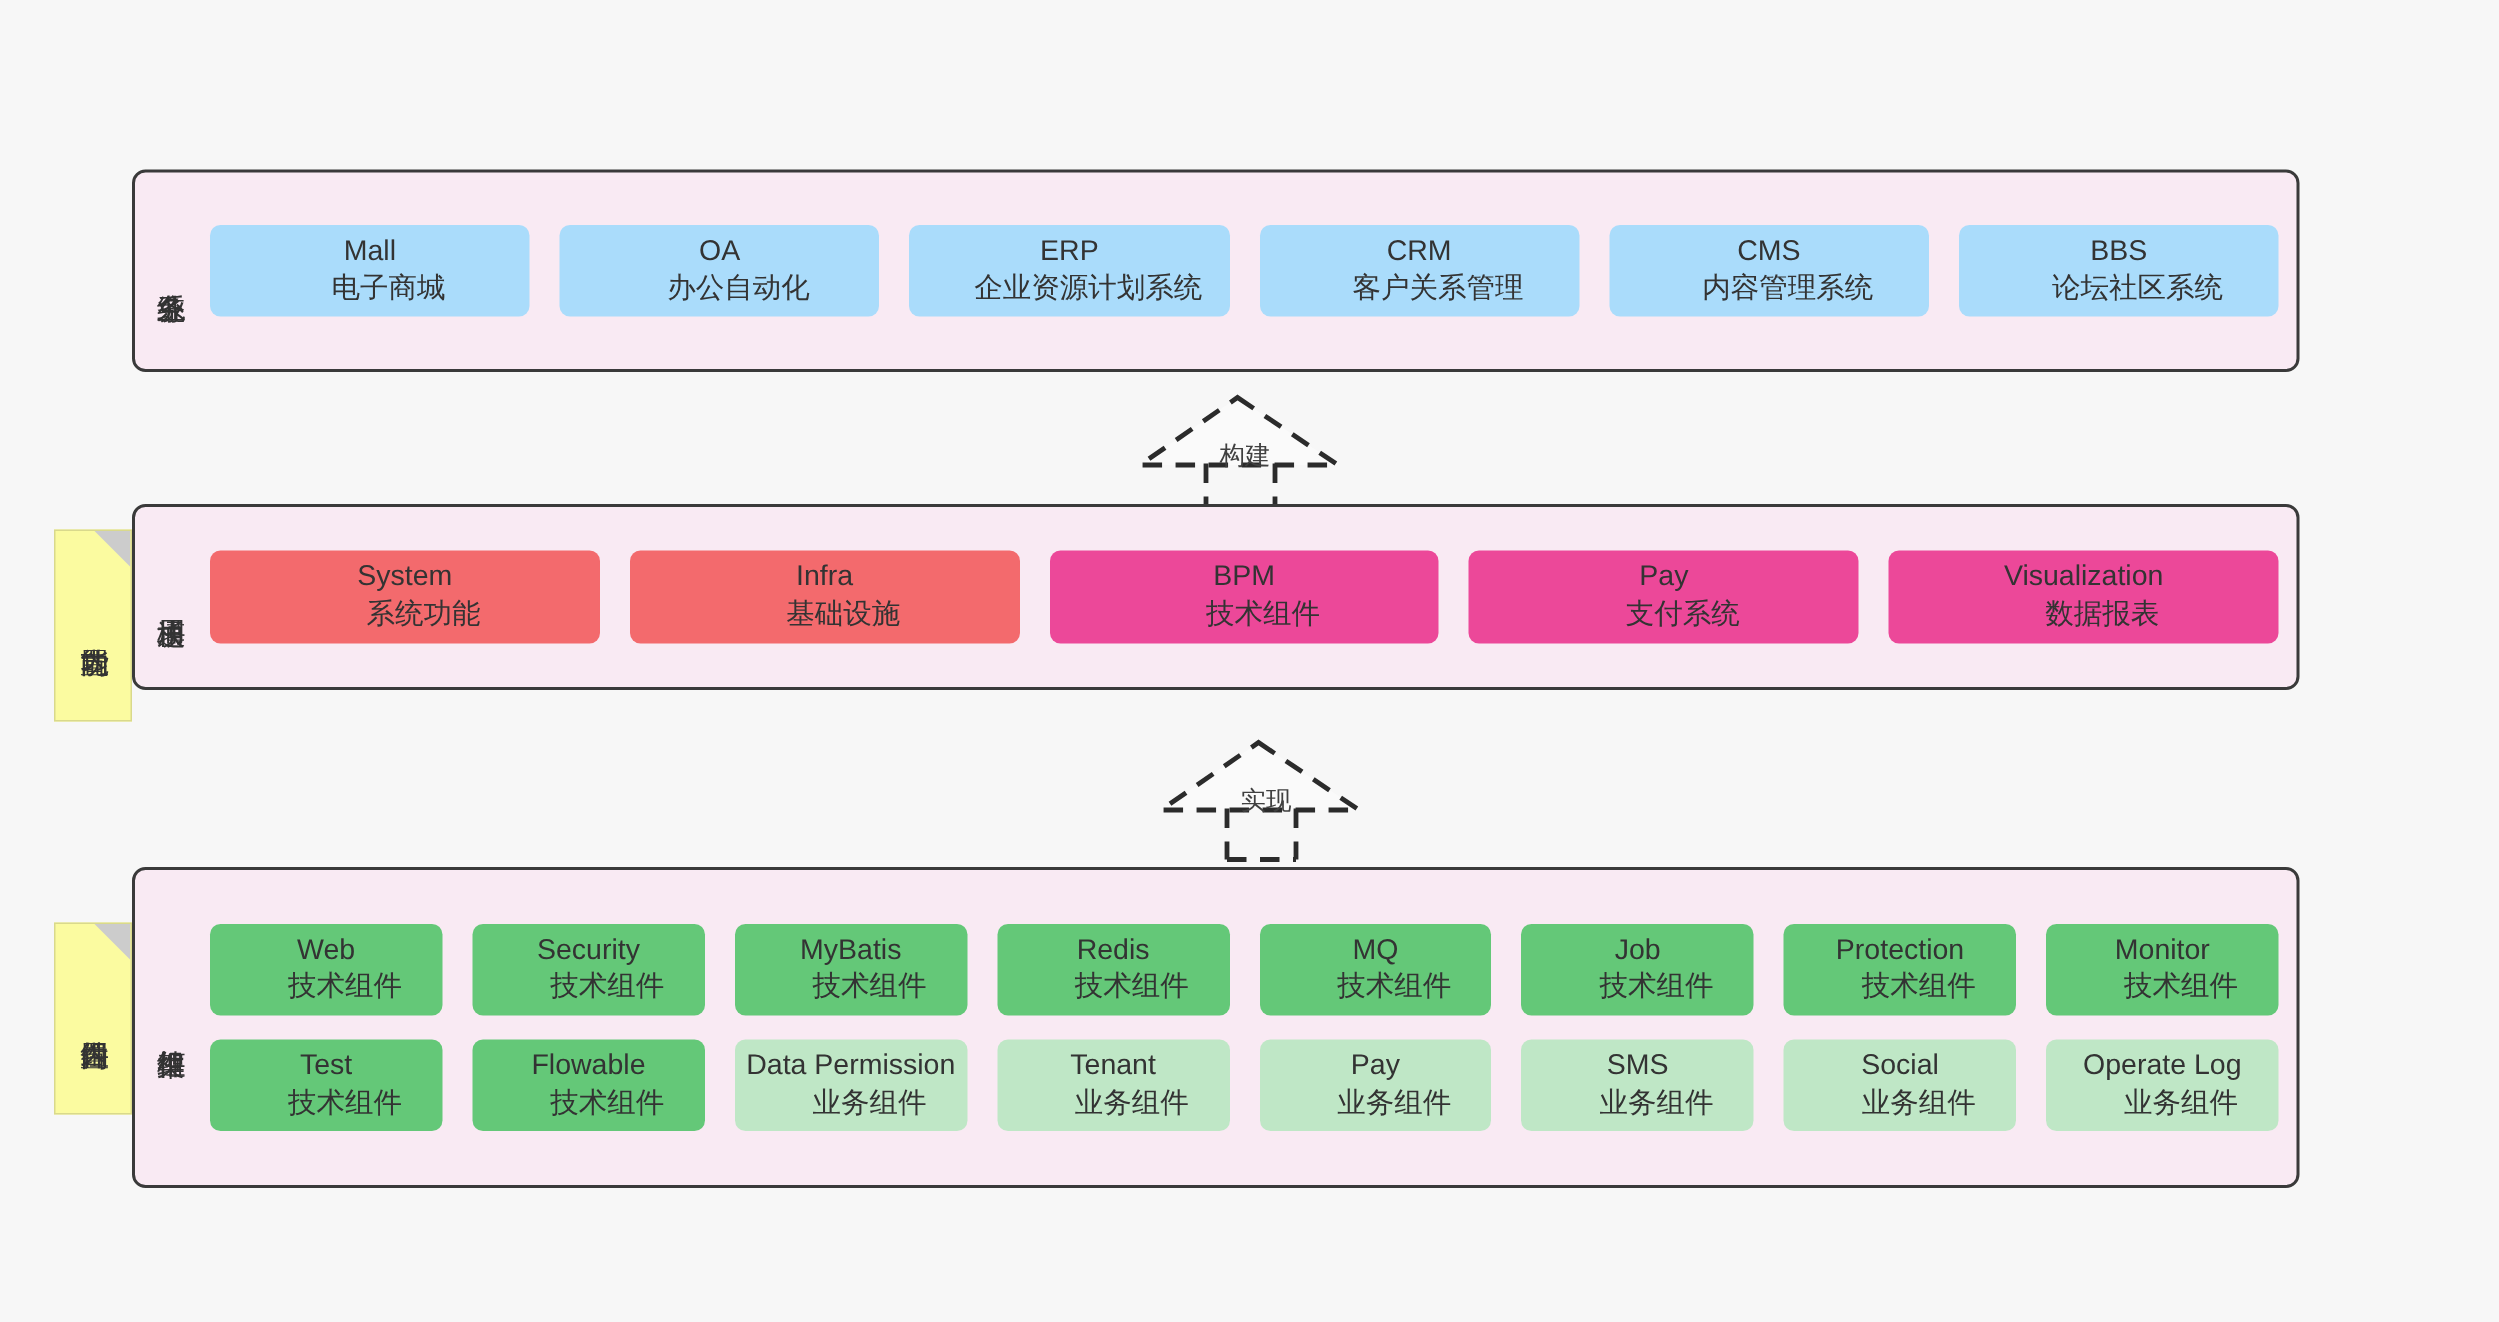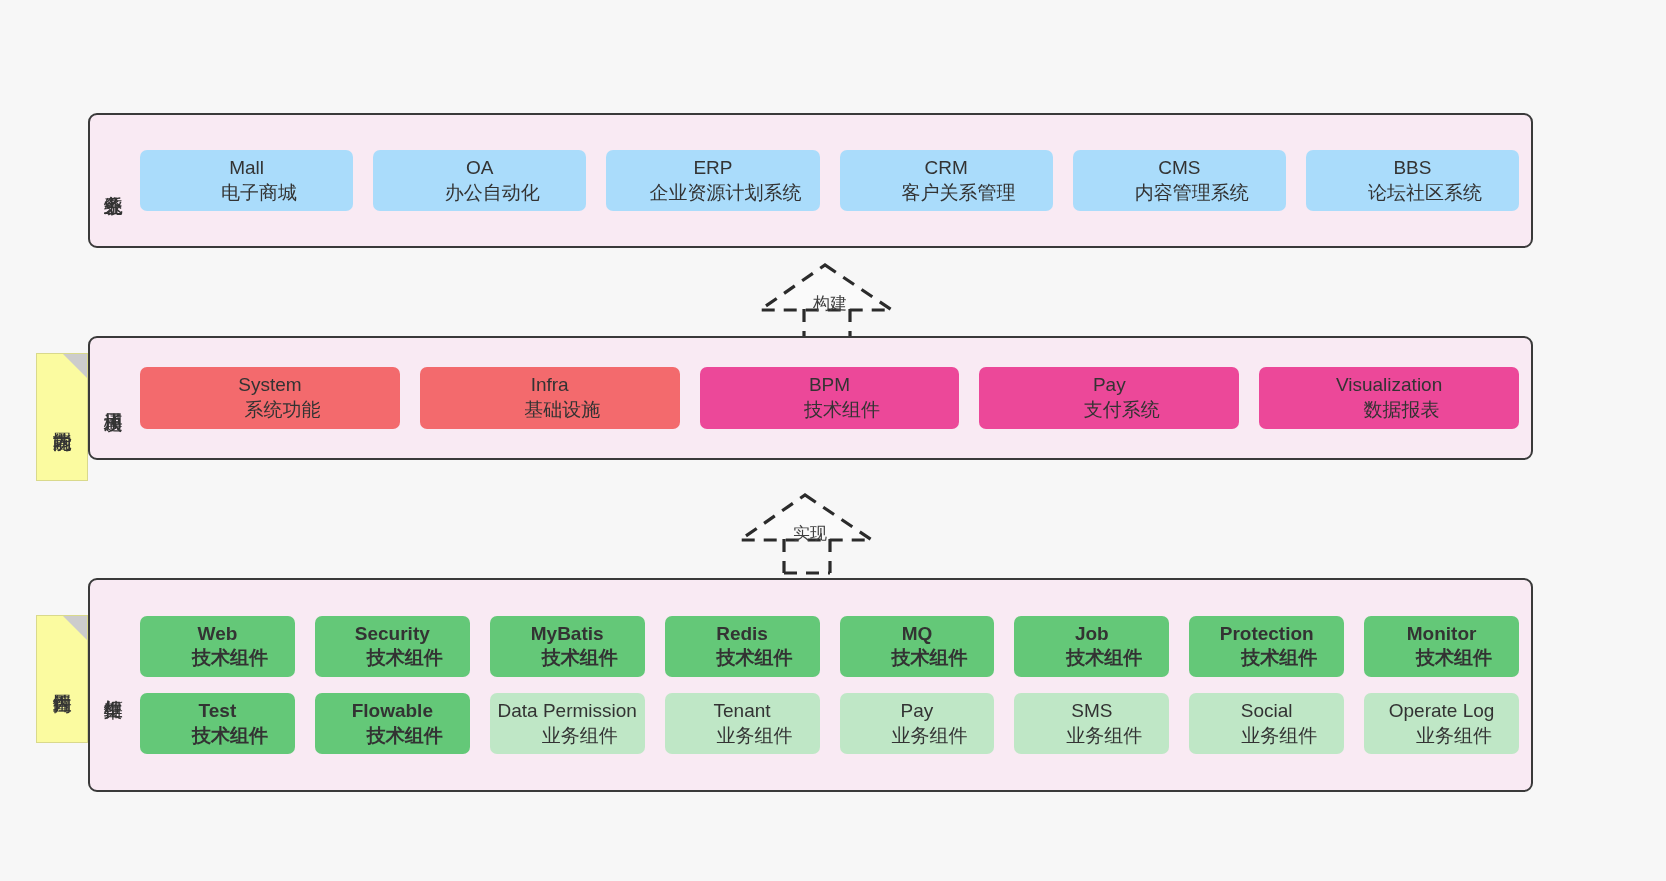--- a/index.html
+++ b/index.html
@@ -65,21 +65,21 @@
     box-sizing:border-box;
     user-select:none;
   }
   .card .t1{display:block;}
   .card .t2{display:block;margin-left:25px;}
 
   
   .c-blue{background:#aadcfb;}
   .c-red{background:#f36a6d;}
   .c-pink{background:#ec4899;}
-  .c-green{background:#64c878;font-weight:bold;}
+  .c-green{background:#64c878;}
   .c-lgreen{background:#bfe7c6;align-items:center;}
 
   
   .note{
     position:absolute;
     box-sizing:border-box;
     background:#fbfba0;
     border:1px solid #d9d98c;
     display:flex;
     align-items:center;
@@ -186,21 +186,21 @@
           <span class="t2">支付系统</span>
         </div>
         <div class="card c-pink">
           <span class="t1">Visualization</span>
           <span class="t2">数据报表</span>
         </div>
       </div>
     </div>
   </div>
 
-  <div class="connector" style="left:737px;top:492px;width:150px;height:82px;">
+  <div class="connector" style="left:771px;top:492px;width:150px;height:82px;">
     <svg width="150" height="82" viewBox="0 0 150 82" fill="none">
       <polygon points="68,3 135,48 3,48" fill="#fafafa" stroke="#2b2b2b" stroke-width="3.2" stroke-dasharray="13 9" stroke-linejoin="miter"></polygon>
       <path d="M47,47 L47,81 M93,47 L93,81 M47,81 L93,81" stroke="#2b2b2b" stroke-width="3.2" stroke-dasharray="13 9" fill="none"></path>
     </svg>
     <div class="conn-label" style="left:56px;top:30px;">实现</div>
   </div>
 
   <div class="note" style="left:36px;top:615px;width:52px;height:128px;">
     <div class="fold"></div>
     <span>内置组件</span>

